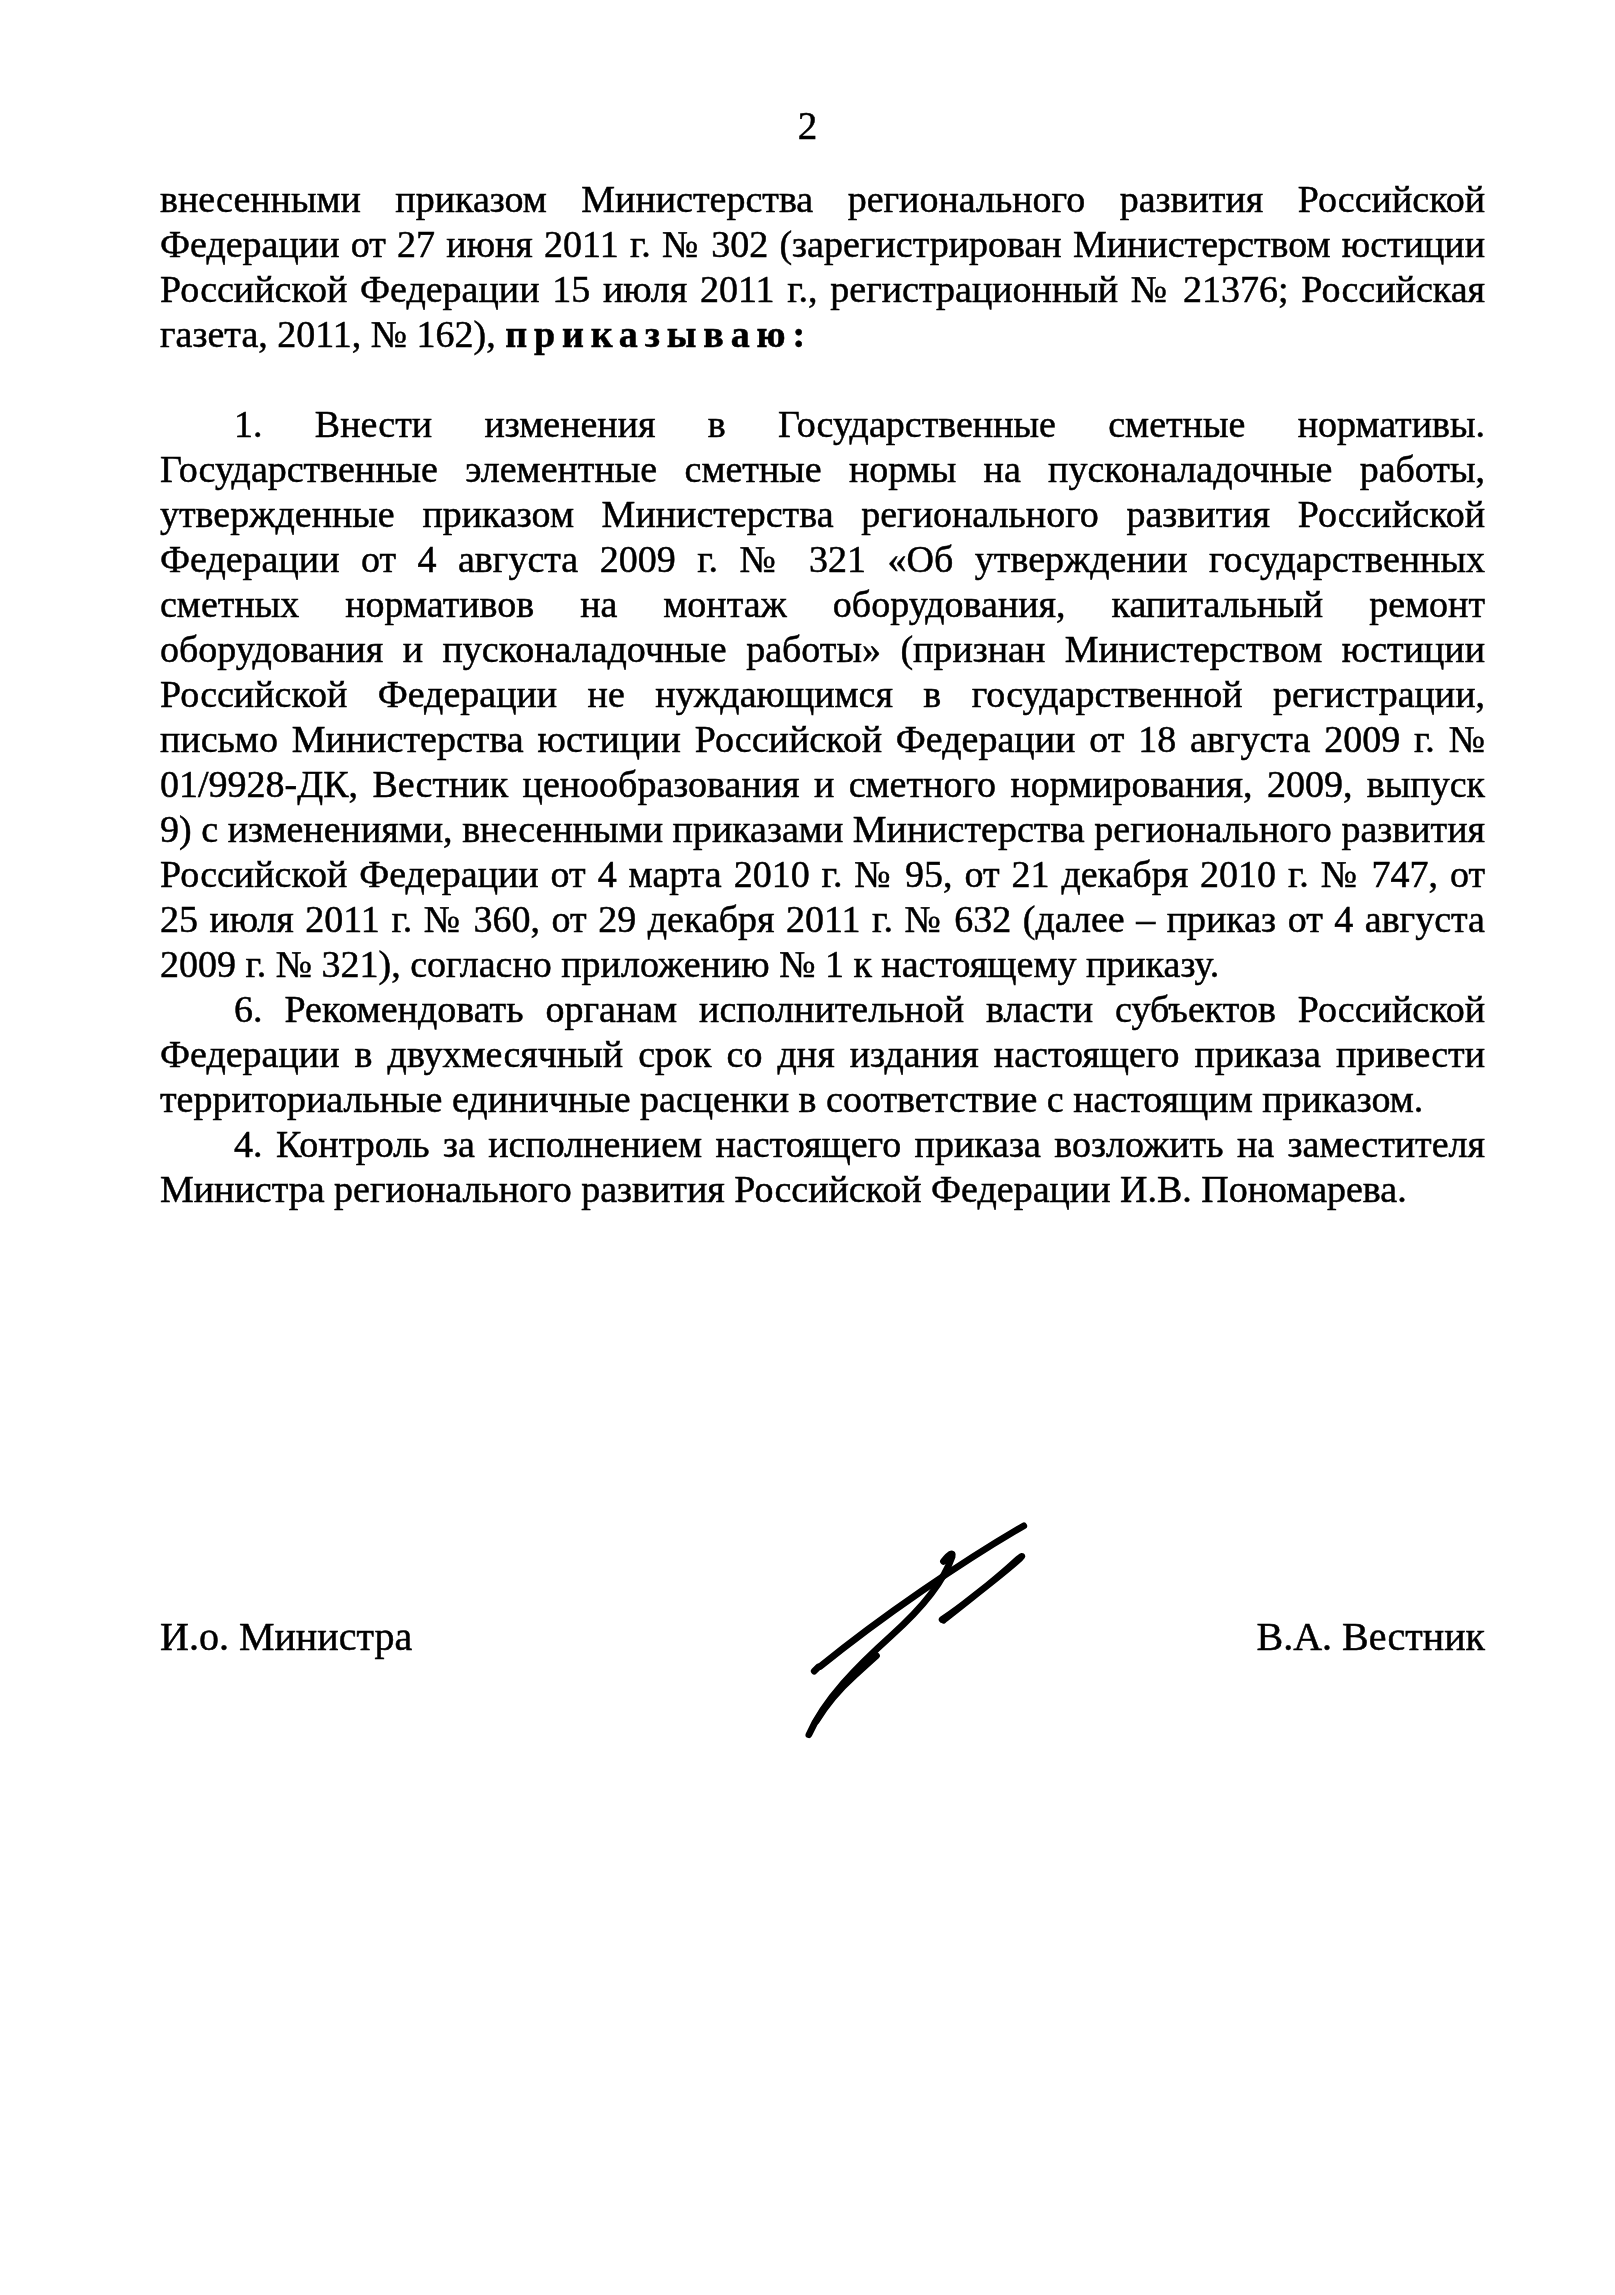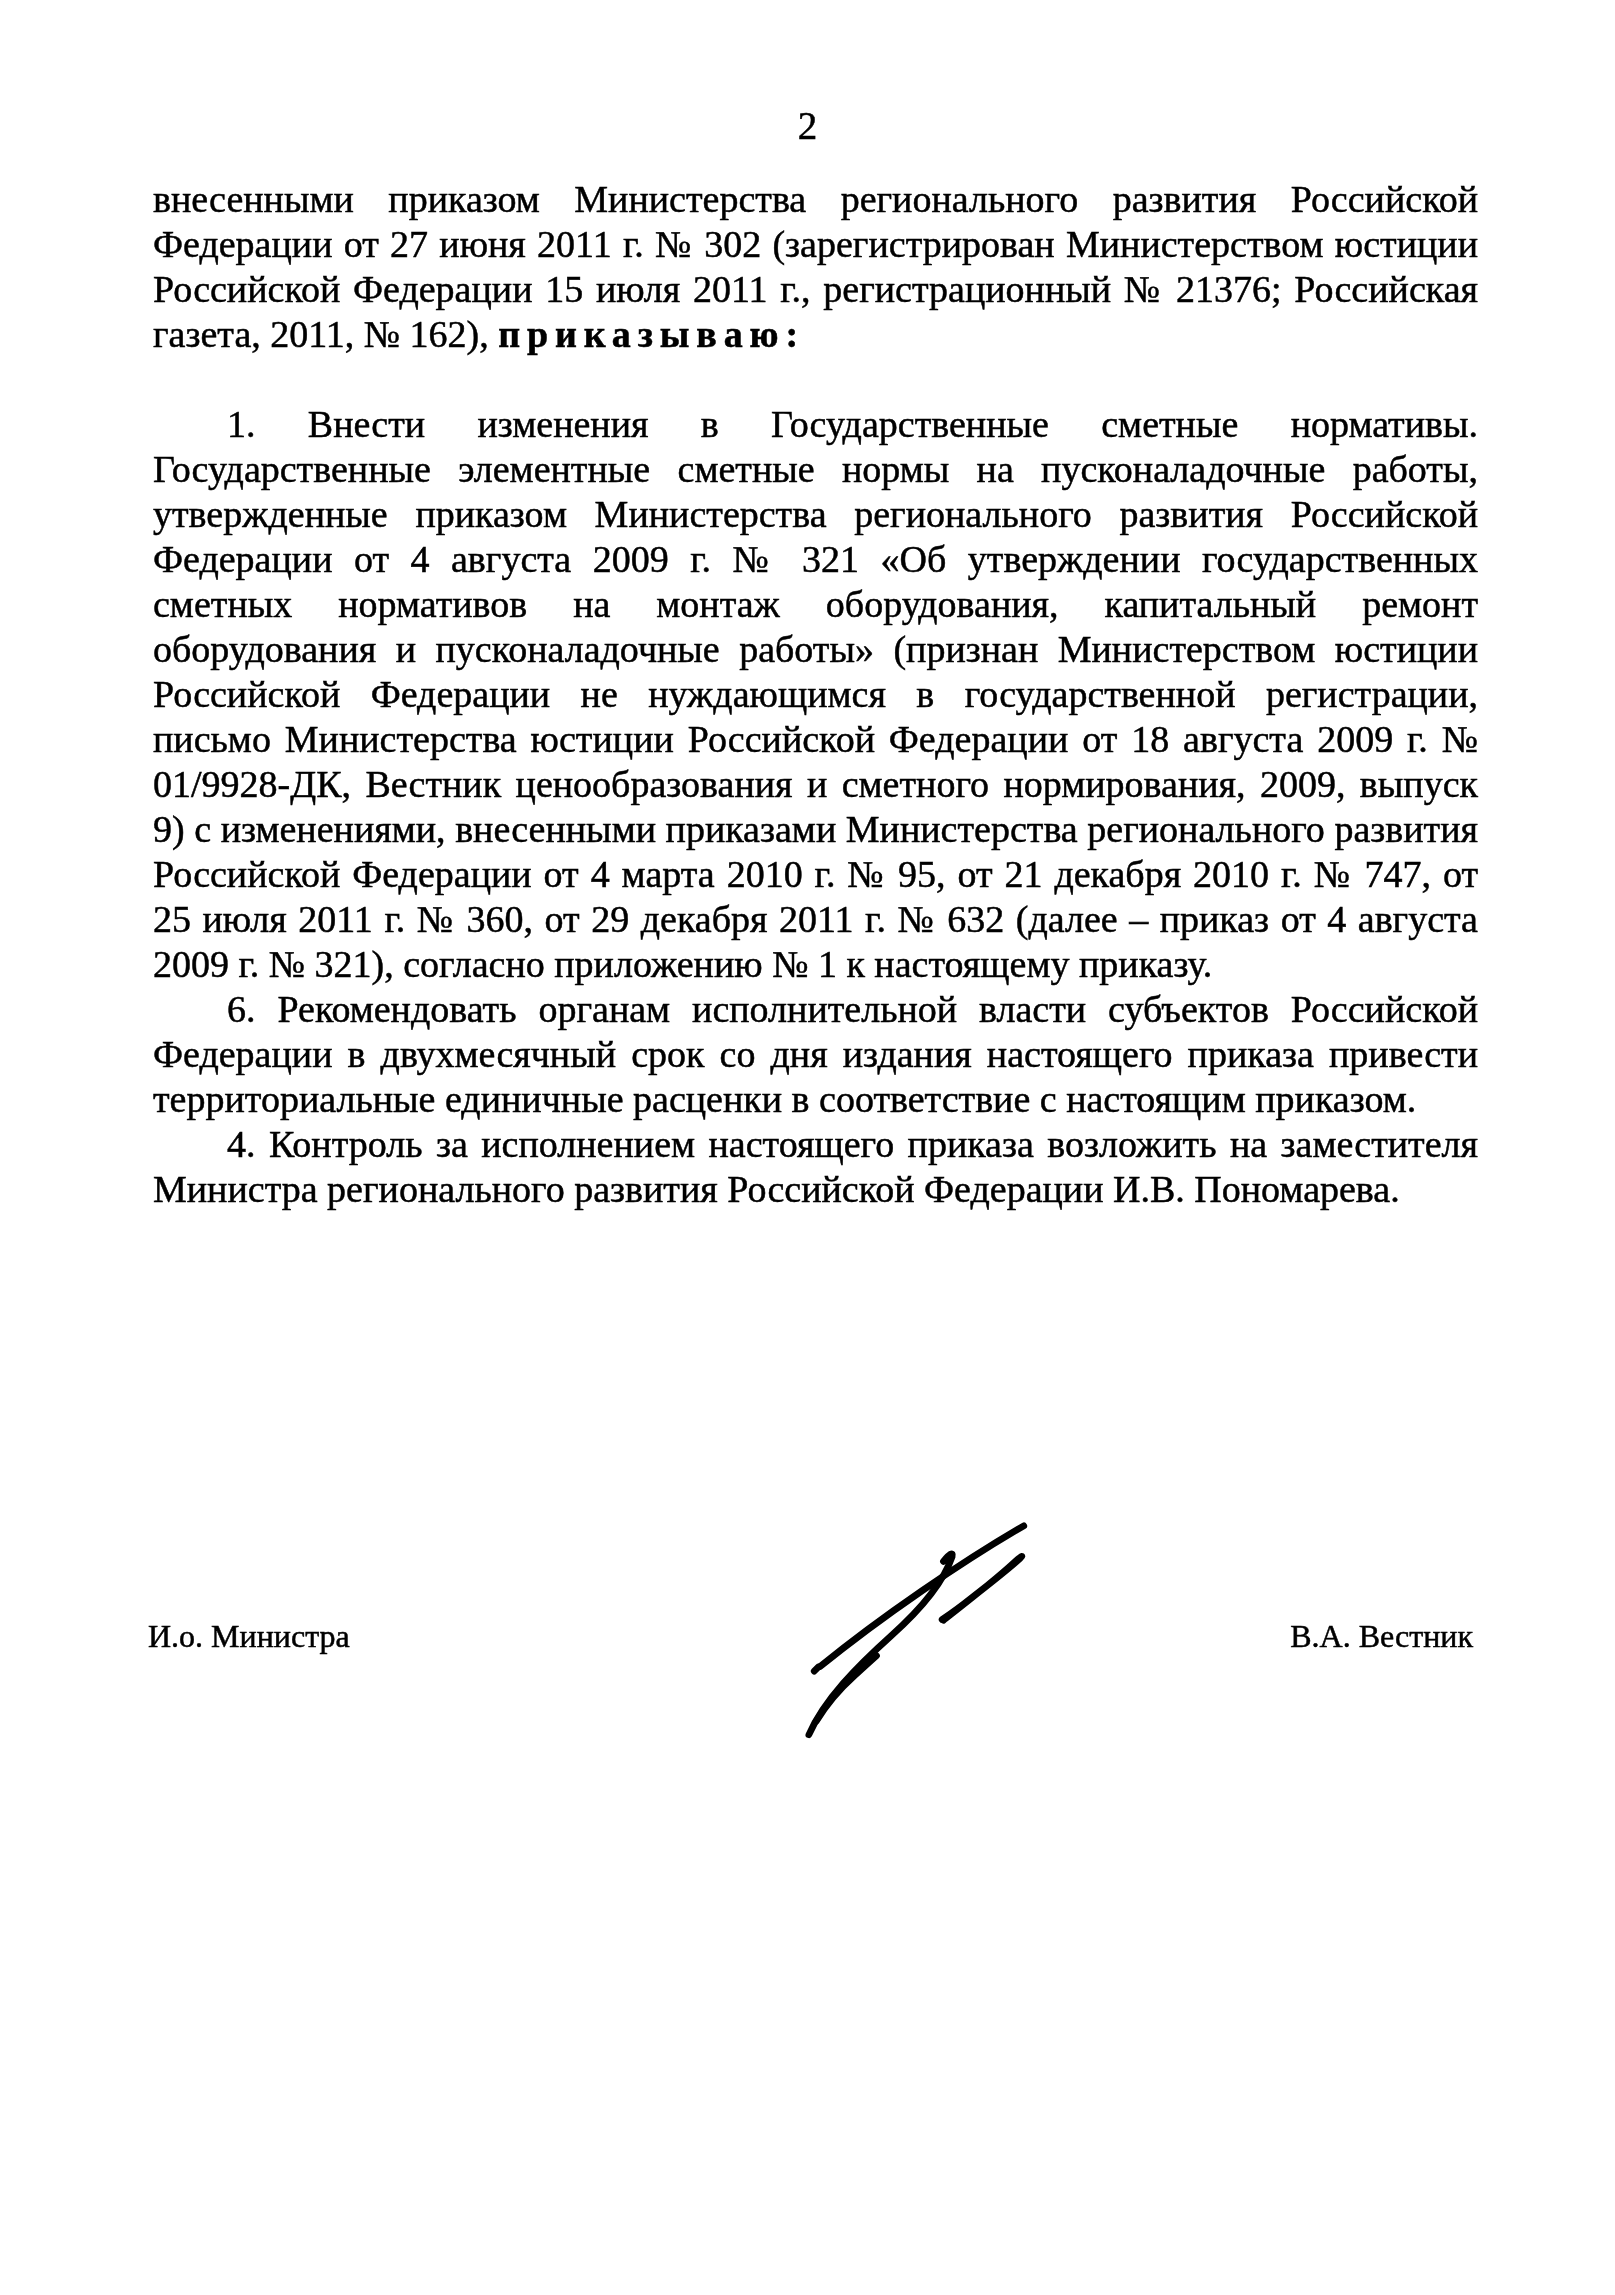--- a/index.html
+++ b/index.html
@@ -21,21 +21,21 @@
     position: absolute;
     top: 106px;
     left: 0;
     width: 100%;
     text-align: center;
     font-size: 39px;
     line-height: 40px;
   }
   .content {
     position: absolute;
-    left: 153px;
+    left: 160px;
     top: 177px;
     width: 1325px;
     font-size: 38px;
     line-height: 45px;
     text-align: justify;
   }
   .content p {
     margin: 0;
     padding: 0;
     text-indent: 74px;
@@ -43,27 +43,27 @@
   .content p.intro {
     text-indent: 0;
     margin-bottom: 45px;
   }
   .emphasis {
     font-weight: bold;
     letter-spacing: 0.18em;
   }
   .sig-row {
     position: absolute;
-    left: 148px;
+    left: 160px;
     top: 1614px;
     width: 1325px;
     display: flex;
     justify-content: space-between;
     align-items: baseline;
-    font-size: 32px;
+    font-size: 40px;
     line-height: 45px;
   }
   .signature-svg {
     position: absolute;
     left: 764px;
     top: 1495px;
     width: 308px;
     height: 288px;
   }
   .signature-svg path {

